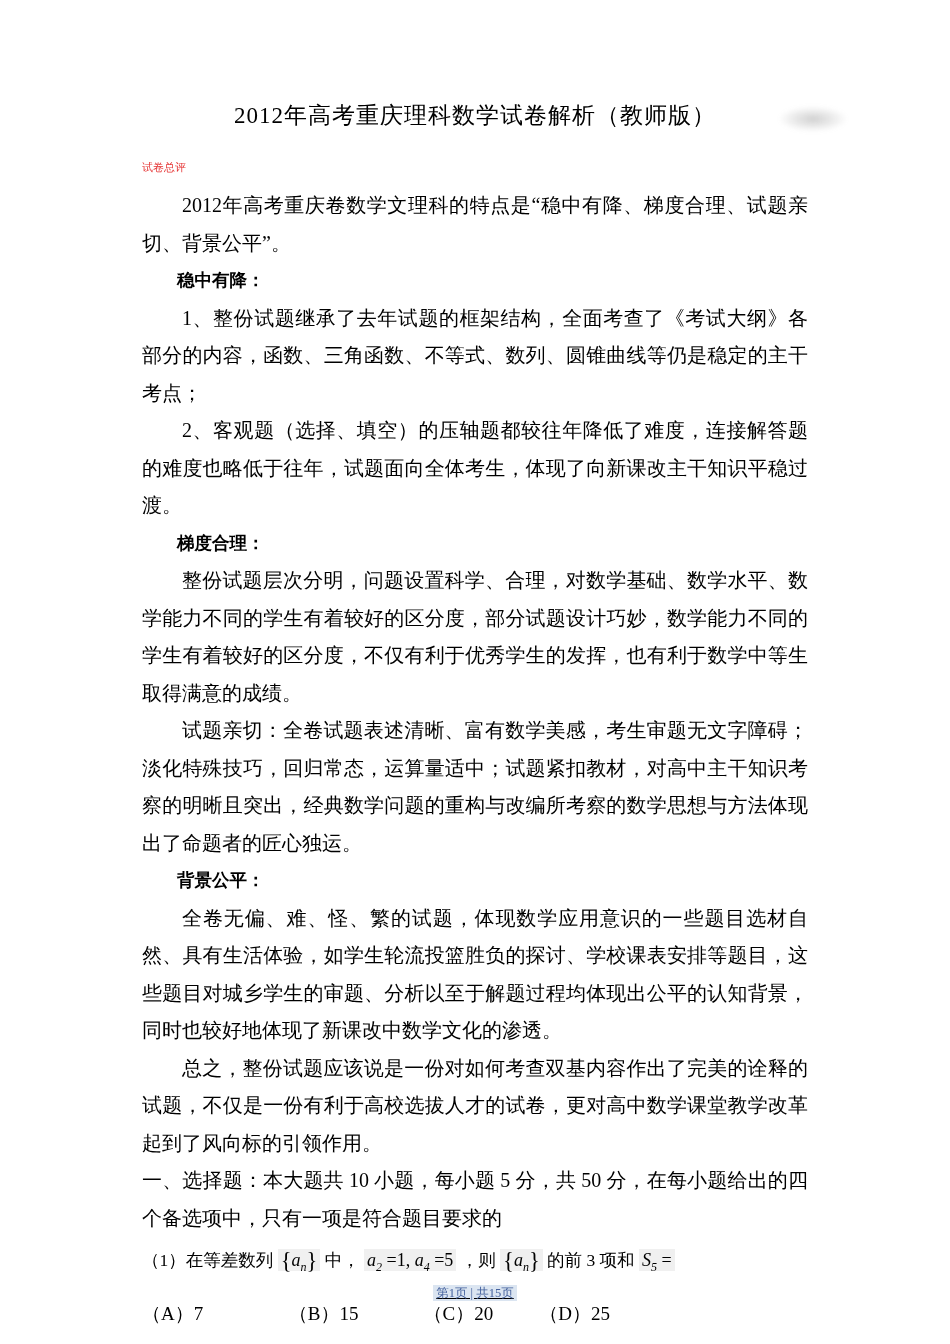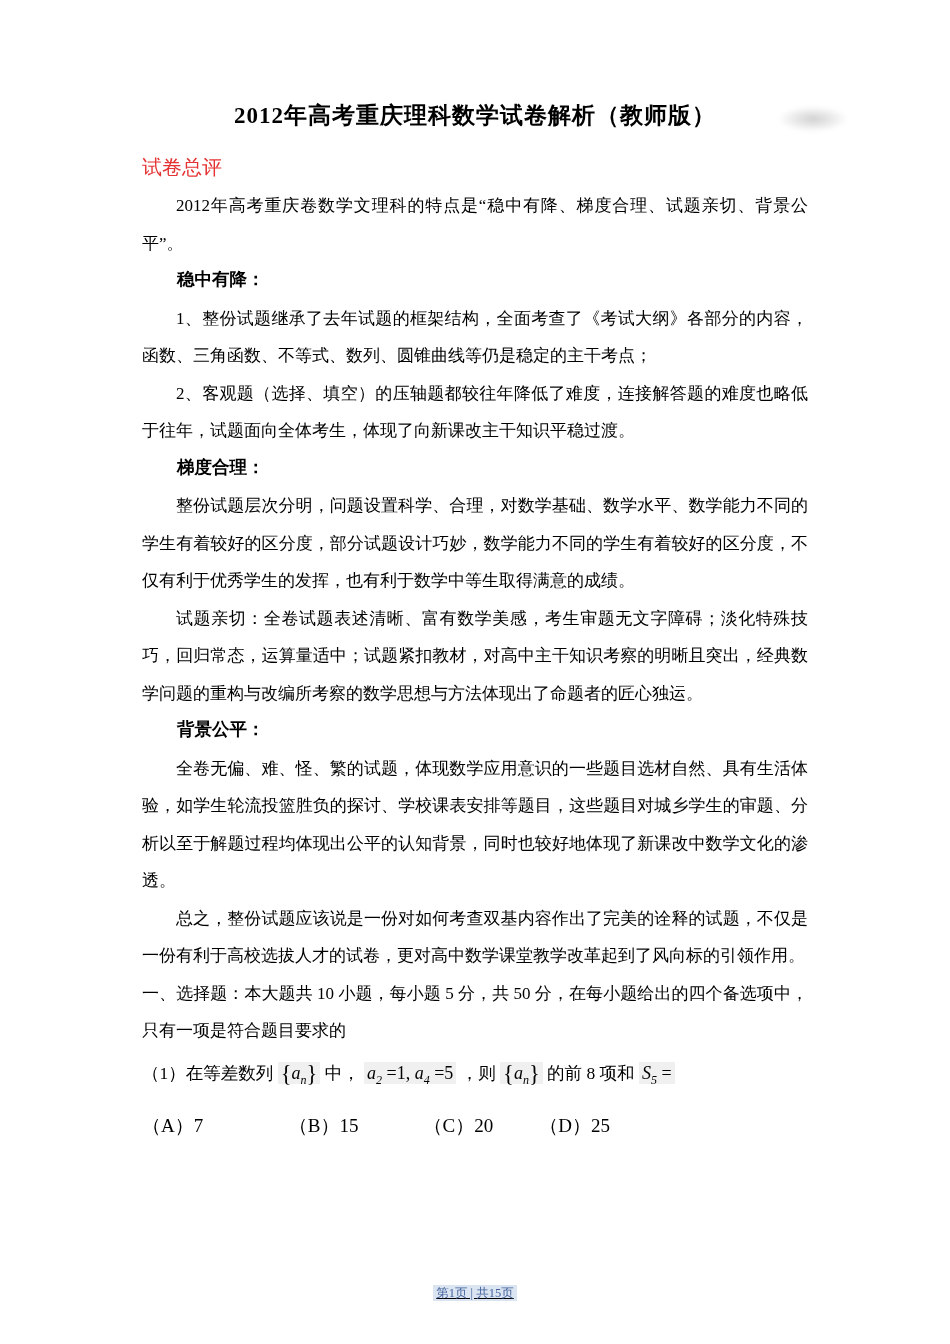--- a/index.html
+++ b/index.html
@@ -5,32 +5,32 @@
   * { margin:0; padding:0; box-sizing:border-box; }
   html,body { background:#ffffff; }
   body {
     width:950px; height:1344px;
     position:relative; overflow:hidden;
     font-family:"Liberation Serif","DejaVu Serif",serif;
     color:#000;
   }
   .content { padding:100px 142px 0 142px; }
   .doc-title {
-    text-align:center; font-size:23px; font-weight:bold;
+    text-align:center; font-size:23px; font-weight:normal;
     letter-spacing:1px; margin-bottom:26px; position:relative;
   }
   .smudge {
     position:absolute; right:-40px; top:6px; width:70px; height:26px;
     background:radial-gradient(ellipse at center, rgba(120,120,120,.35), rgba(120,120,120,0) 70%);
     filter:blur(2px);
   }
-  .section-label { color:#e53333; font-size:20px; line-height:20px; margin-bottom:10px; }
-  p.body { font-size:17px; line-height:37.5px; text-align:justify; }
+  .section-label { color:#e53333; font-size:11px; line-height:20px; margin-bottom:10px; }
+  p.body { font-size:20px; line-height:37.5px; text-align:justify; }
   p.indent { text-indent:2em; }
-  p.head { font-weight:bold; text-indent:2em; font-size:17.5px; line-height:37.5px;font-family:Liberation Mono, monospace; }
+  p.head { font-weight:bold; text-indent:2em; font-size:17.5px; line-height:37.5px; }
   .qline { font-size:17.5px; line-height:42px; margin-top:2px; white-space:nowrap; }
   .eq {
     background:#f0f0f0; padding:1px 3px; font-size:18px;
     font-family:"Liberation Serif","DejaVu Serif",serif;
   }
   .eq .mi { font-style:italic; }
   .eq sub { font-style:italic; font-size:12px; }
   .eq .brace { font-size:1.25em; vertical-align:-2px; }
   .options { font-size:19px; line-height:40px; margin-top:6px; }
   .opt { display:inline-block; }
@@ -70,21 +70,21 @@
 
   <p class="body">一、选择题：本大题共 10 小题，每小题 5 分，共 50 分，在每小题给出的四个备选项中，只有一项是符合题目要求的</p>
 
   <p class="qline">
     <span>（1）在等差数列</span>
     <span class="eq"><span class="brace">{</span><span class="mi">a</span><sub>n</sub><span class="brace">}</span></span>
     <span>中，</span>
     <span class="eq"><span class="mi">a</span><sub>2</sub><span> =1, </span><span class="mi">a</span><sub>4</sub><span> =5</span></span>
     <span>，则</span>
     <span class="eq"><span class="brace">{</span><span class="mi">a</span><sub>n</sub><span class="brace">}</span></span>
-    <span>的前 8 项和</span>
+    <span>的前 3 项和</span>
     <span class="eq"><span class="mi">S</span><sub>5</sub><span> =</span></span>
   </p>
 
   <p class="options">
     <span class="opt opt-a">（A）7</span>
     <span class="opt opt-b">（B）15</span>
     <span class="opt opt-c">（C）20</span>
     <span class="opt">（D）25</span>
   </p>
 

